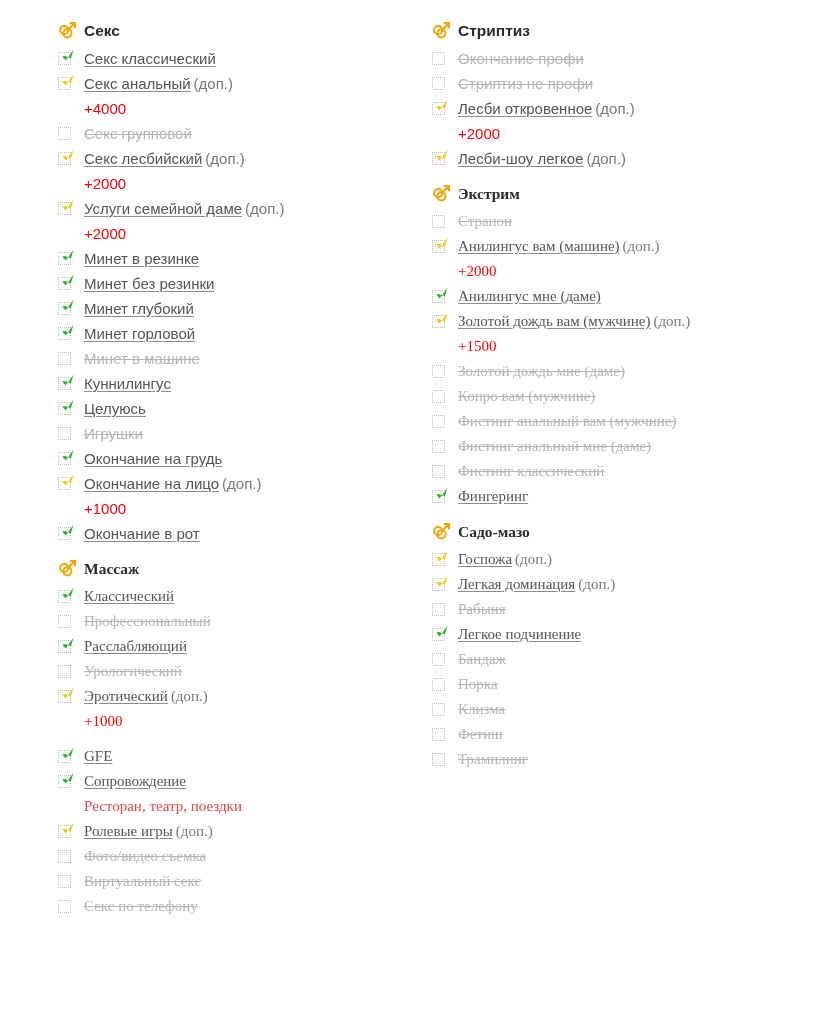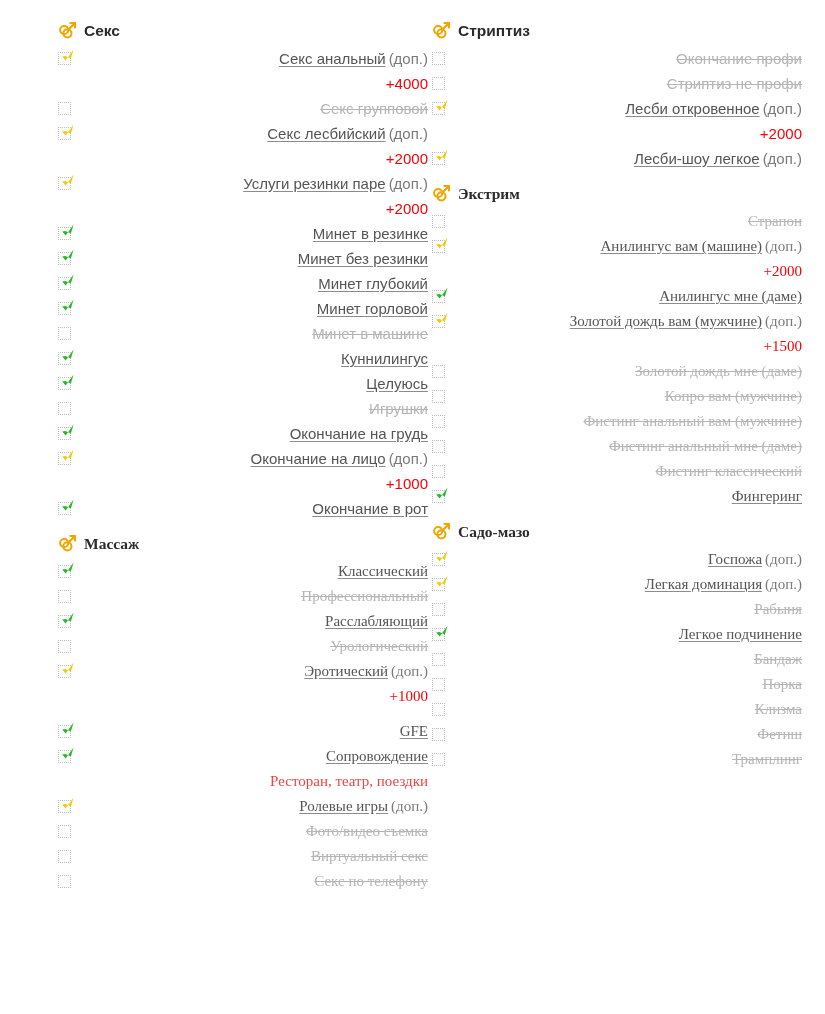--- a/index.html
+++ b/index.html
@@ -16,21 +16,20 @@
     color: #333333;
     overflow: hidden;
   }
 
   .services-board {
     position: relative;
     width: 671px;
     height: 1014px;
     box-sizing: border-box;
     padding: 18px 10px 8px 10px;
-    text-align: right;
   }
 
   .columns {
     display: flex;
     align-items: flex-start;
     gap: 0;
   }
   .column {
     width: 370px;
     flex: 0 0 370px;
@@ -151,20 +150,30 @@
           <div class="group-header">
             <span class="icon-slot">
               <svg class="gender-icon" width="19" height="18" viewBox="0 0 19 18">
                 <path d="M11.4 6.6 L17 1 M12.4 1 L17 1 L17 5.6" stroke="#f0a500" stroke-width="2.1" fill="none" stroke-linecap="round" stroke-linejoin="round"></path>
                 <circle cx="6.2" cy="8.0" r="4.1" stroke="#f0a500" stroke-width="2" fill="none"></circle>
                 <circle cx="9.4" cy="11.3" r="4.1" stroke="#f0a500" stroke-width="2" fill="none"></circle>
               </svg>
             </span>
             <span class="group-title">Секс</span>
           </div>
+          <div class="service-row state-on">
+            <span class="check-slot">
+              <span class="cb">
+                <svg class="tick" viewBox="0 0 16 16">
+                  <path d="M2.2 8.4 L5.6 12.6 L13.6 1.6 L10.9 10.4 L5.4 8.0 Z" fill="#2ab82a"></path>
+                </svg>
+              </span>
+            </span>
+            <span class="label-wrap"><span class="svc-label">Секс классический</span></span>
+          </div>
           <div class="service-row state-extra">
             <span class="check-slot">
               <span class="cb">
                 <svg class="tick" viewBox="0 0 16 16">
                   <path d="M2.2 8.4 L5.6 12.6 L13.6 1.6 L10.9 10.4 L5.4 8.0 Z" fill="#f2cb0d"></path>
                 </svg>
               </span>
             </span>
             <span class="label-wrap"><span class="svc-label">Секс анальный</span><span class="svc-suffix">(доп.)</span></span>
           </div>
@@ -187,21 +196,21 @@
           </div>
           <div class="price-row"><span class="price-text">+2000</span></div>
           <div class="service-row state-extra">
             <span class="check-slot">
               <span class="cb">
                 <svg class="tick" viewBox="0 0 16 16">
                   <path d="M2.2 8.4 L5.6 12.6 L13.6 1.6 L10.9 10.4 L5.4 8.0 Z" fill="#f2cb0d"></path>
                 </svg>
               </span>
             </span>
-            <span class="label-wrap"><span class="svc-label">Услуги резинки паре</span><span class="svc-suffix">(доп.)</span></span>
+            <span class="label-wrap"><span class="svc-label">Услуги семейной даме</span><span class="svc-suffix">(доп.)</span></span>
           </div>
           <div class="price-row"><span class="price-text">+2000</span></div>
           <div class="service-row state-on">
             <span class="check-slot">
               <span class="cb">
                 <svg class="tick" viewBox="0 0 16 16">
                   <path d="M2.2 8.4 L5.6 12.6 L13.6 1.6 L10.9 10.4 L5.4 8.0 Z" fill="#2ab82a"></path>
                 </svg>
               </span>
             </span>

